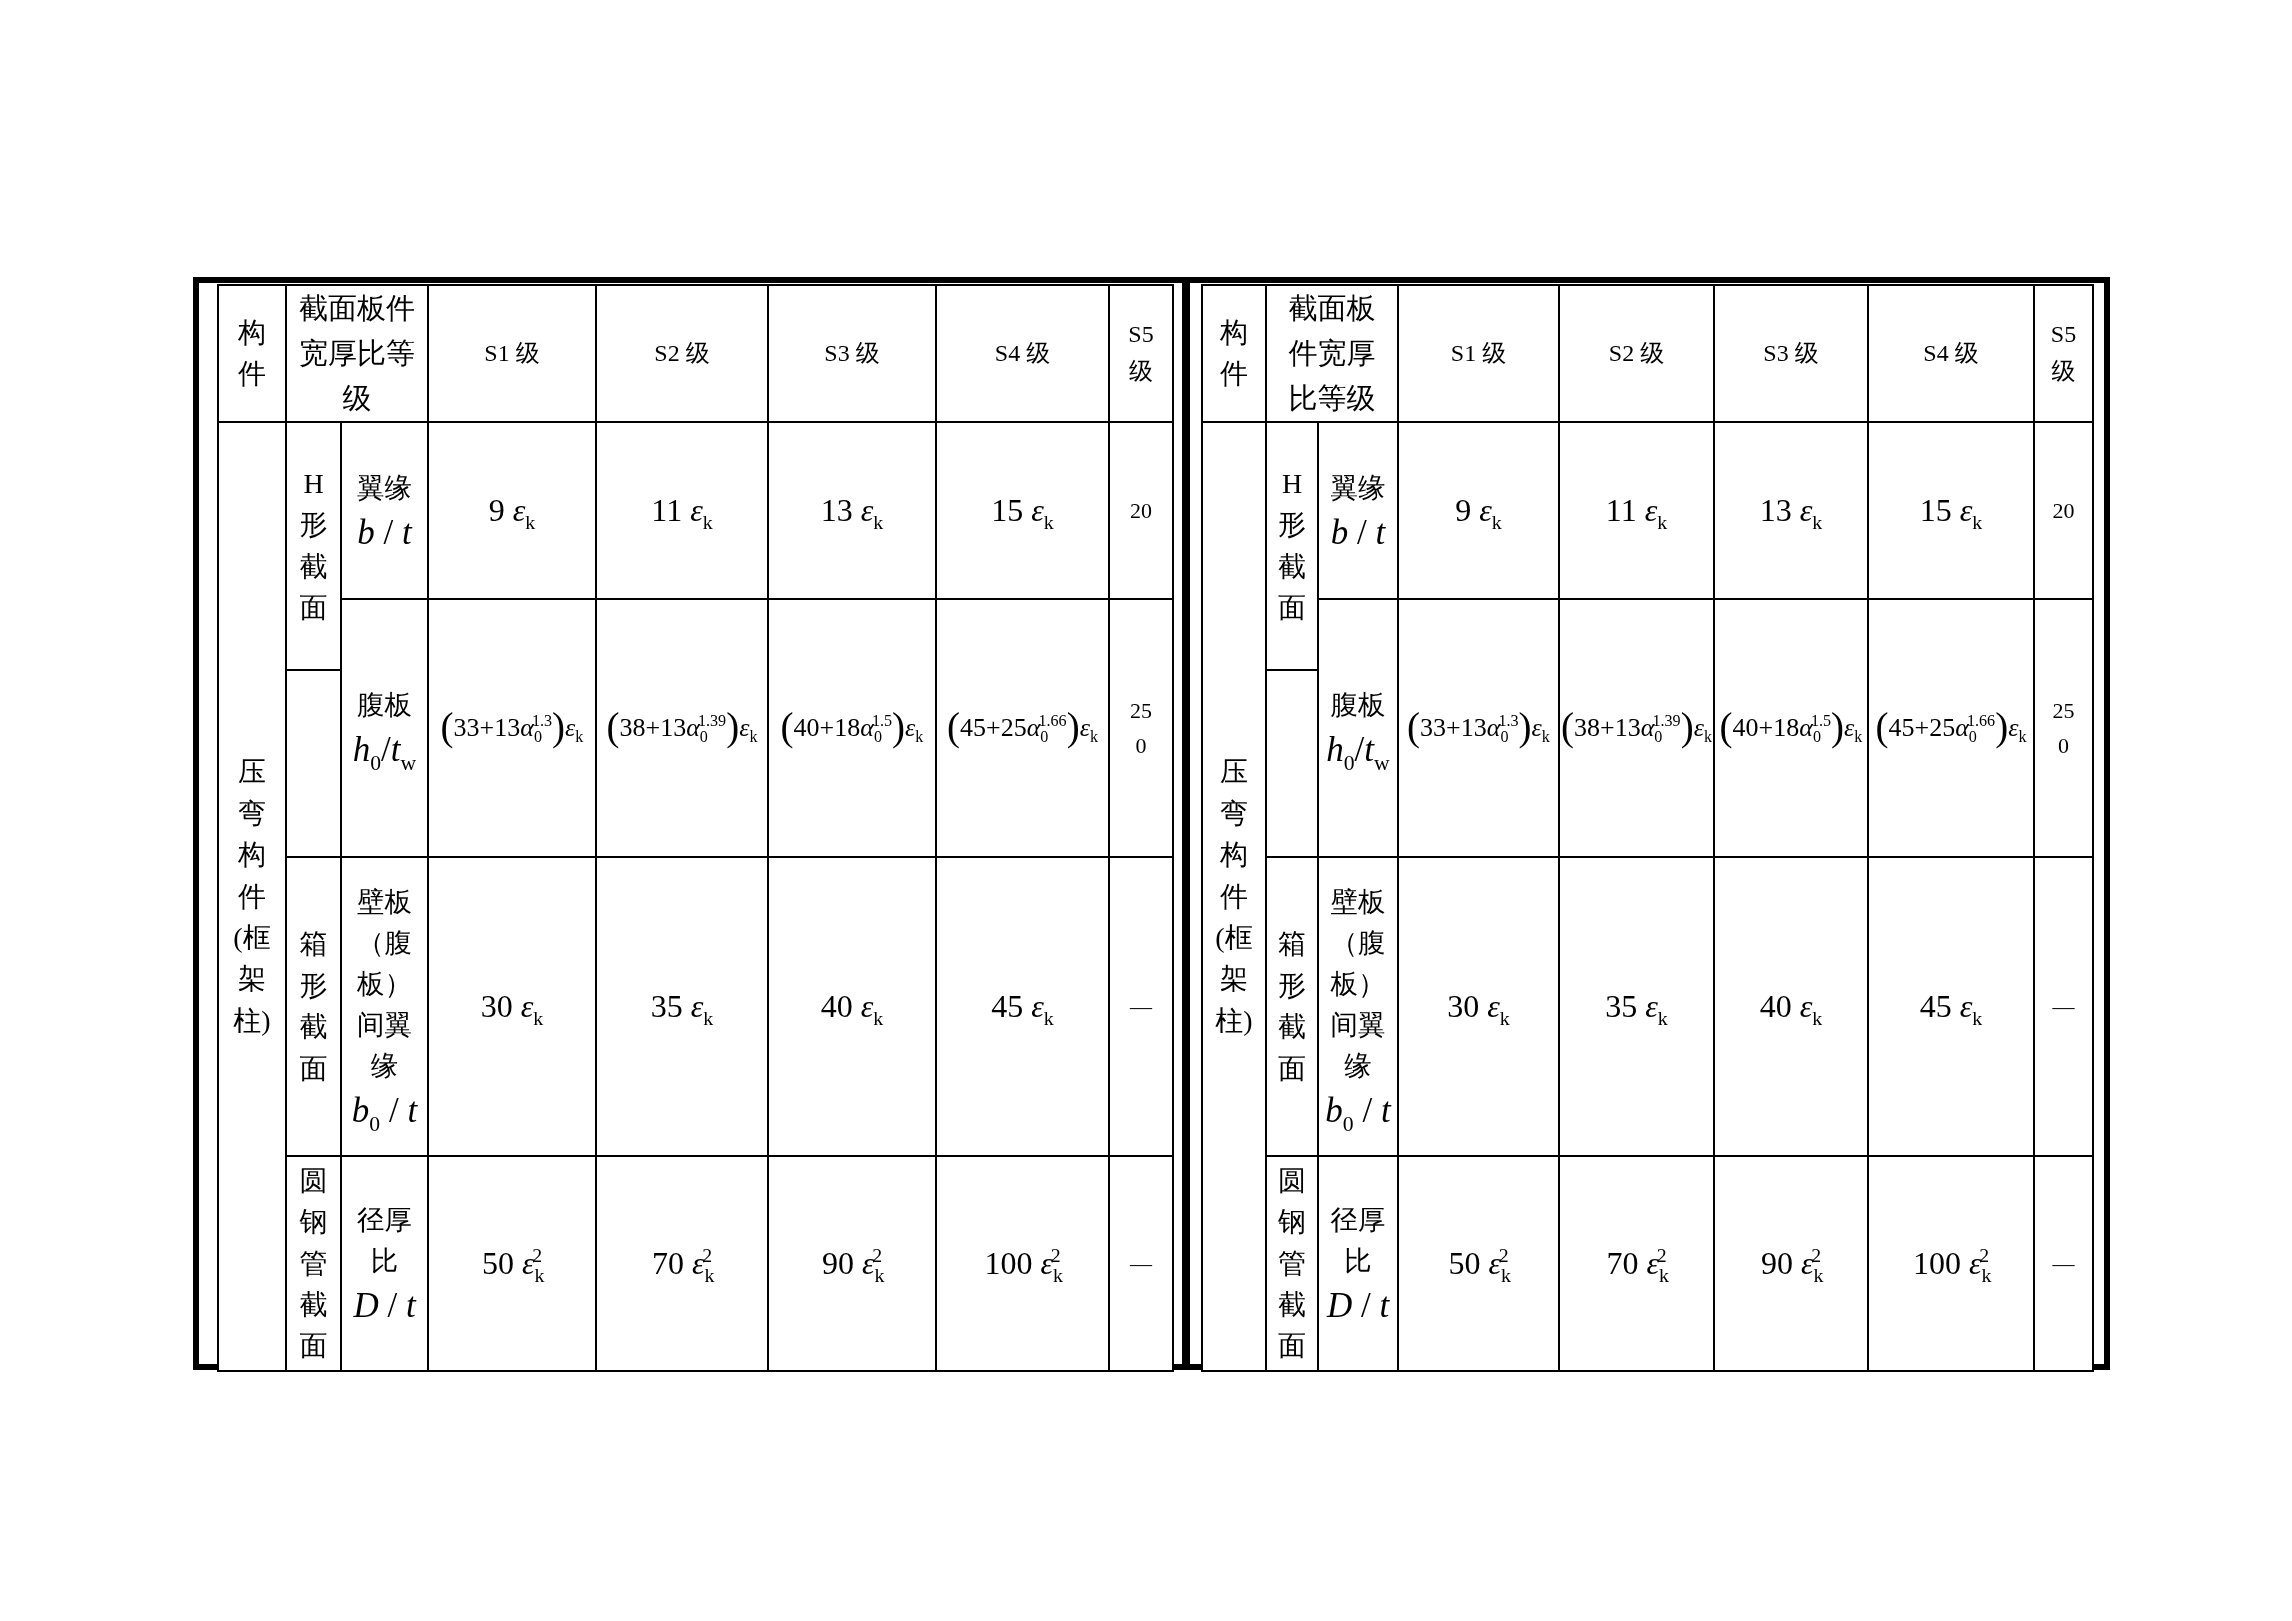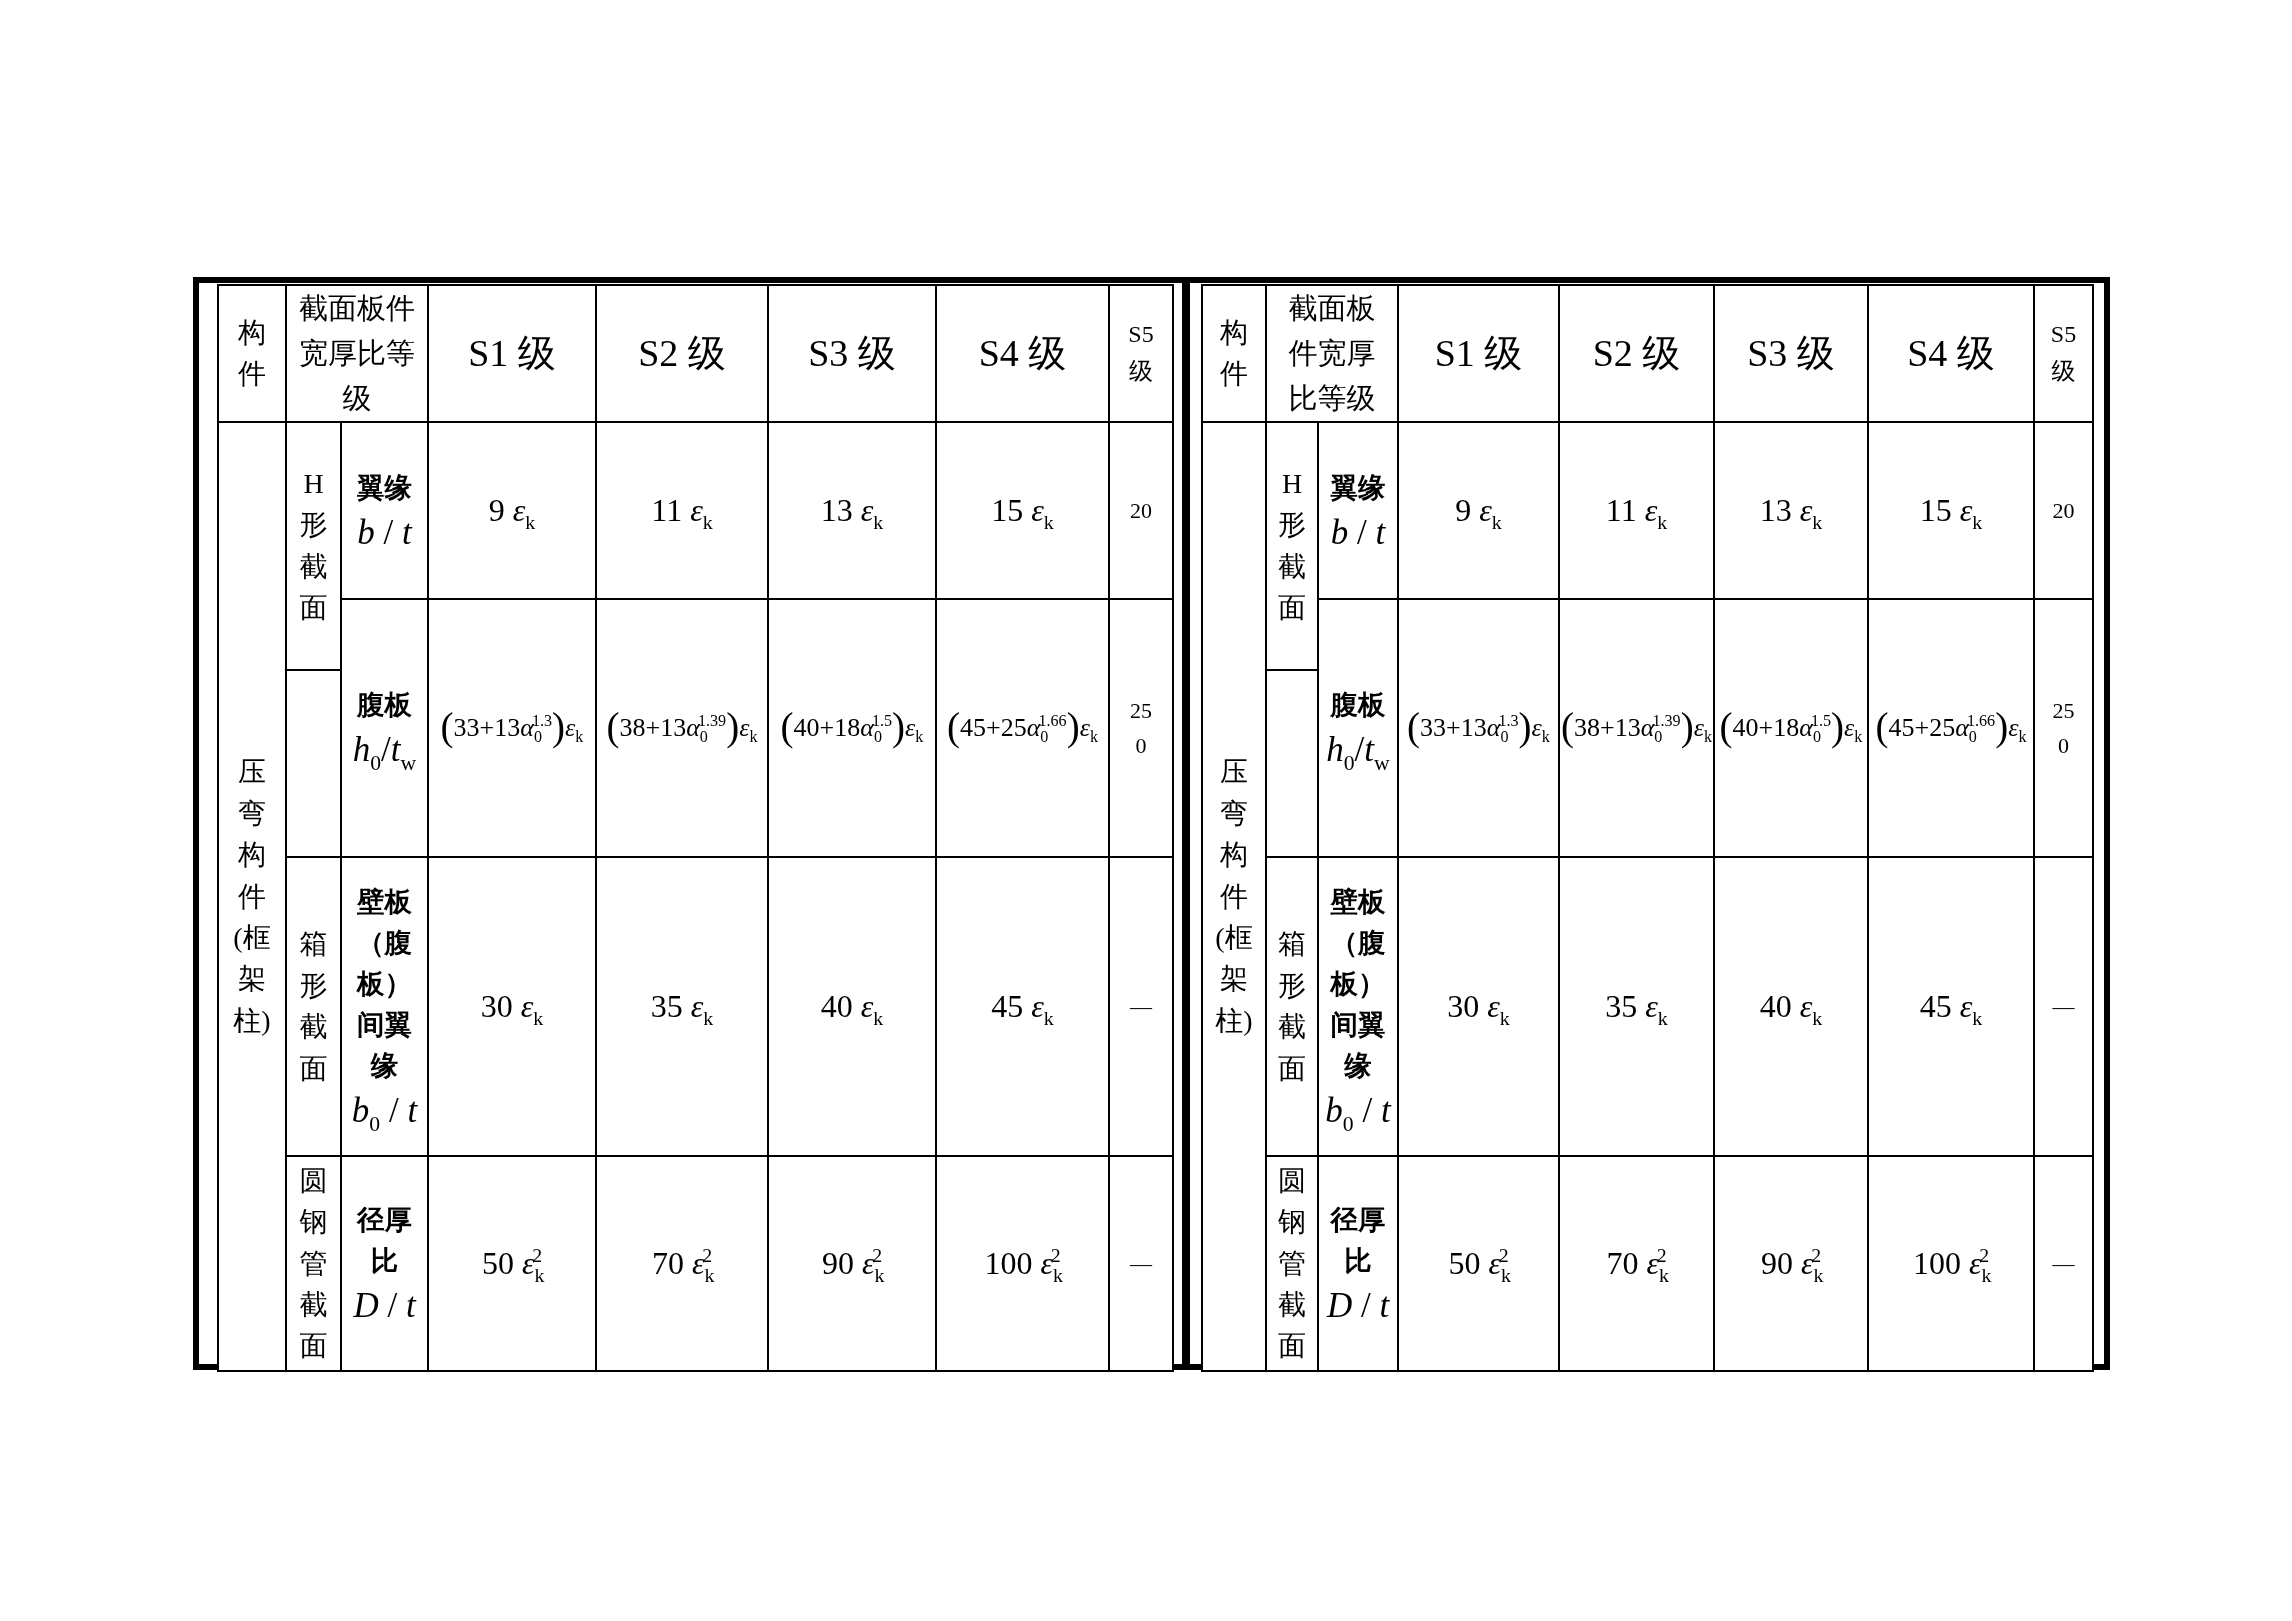--- a/index.html
+++ b/index.html
@@ -48,35 +48,34 @@
     vertical-align: middle;
     font-weight: normal;
   }
   .vert {
     display: inline-block;
     font-size: 28px;
     line-height: 1.48;
     text-align: center;
   }
   .plate { font-size: 29px; line-height: 1.55; display: inline-block; padding: 0 10px; }
-  .grade { font-size: 38px; }
+  .grade { font-size: 24px; }
   .s5h {
     display: inline-block;
     font-size: 24px;
     line-height: 1.55;
     max-width: 49px;
   }
   .lbl { display: inline-block; }
   .lbl .cn {
     display: block;
     font-size: 27.4px;
     line-height: 1.5;
     max-width: 57px;
     margin: 0 auto;
-    font-weight: bold;
   }
   .lbl .math { display: block; font-size: 35px; margin-top: 3.9px; text-align: center; }
   .val { font-size: 32px; }
   .frm { font-size: 26px; white-space: nowrap; }
   .s5v {
     display: inline-block;
     font-size: 22px;
     line-height: 1.6;
     max-width: 30px;
     word-break: break-all;

